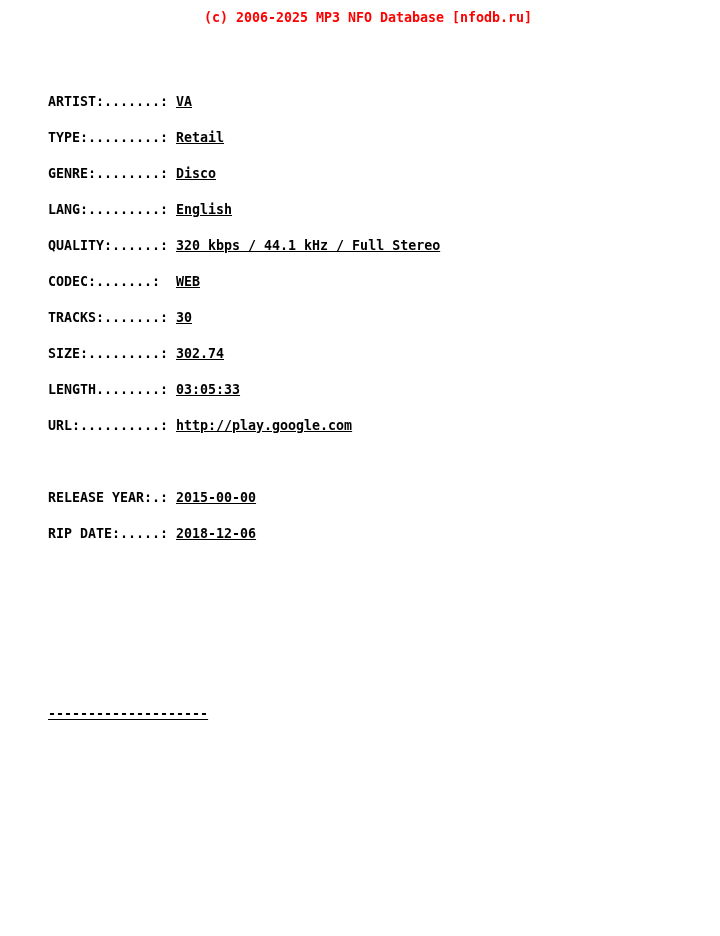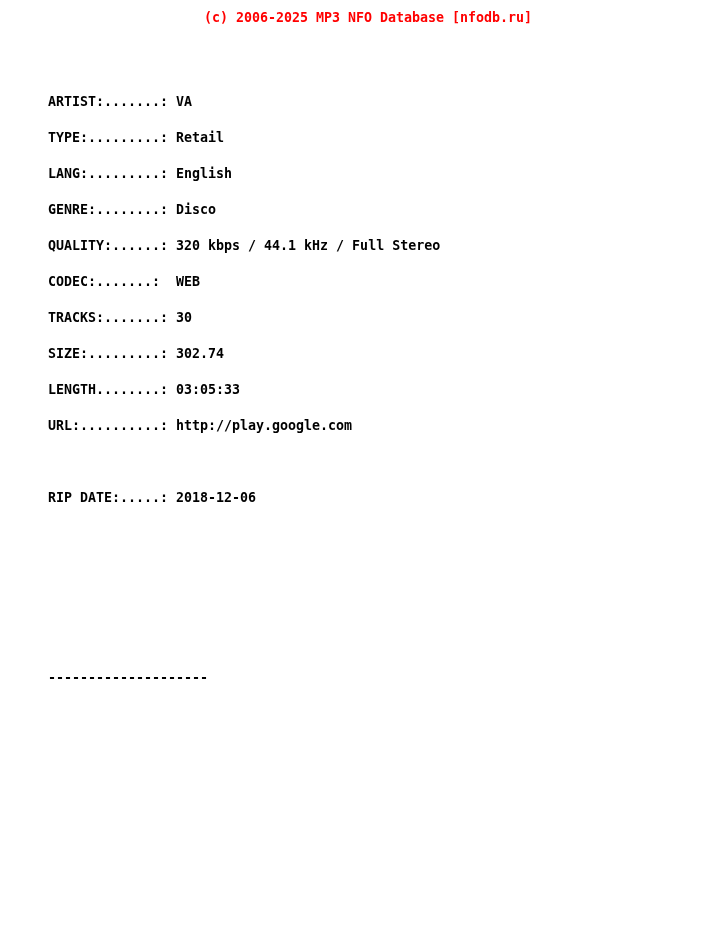--- a/index.html
+++ b/index.html
@@ -38,45 +38,47 @@
       left: 48px;
       top: 36px;
       width: 640px;
     }
     .line {
       height: 12px;
       line-height: 12px;
       white-space: pre;
       font-weight: bold;
       overflow: visible;
+      text-decoration: underline;
     }
     .blank { height: 12px; }
     .info-label { display: inline-block; width: 128px; }
   </style>
 </head>
 <body>
 
 <div id="header" class="mono">
   <span>(c) 2006-2025 MP3 NFO Database [nfodb.ru]</span>
 </div>
 
 <div id="nfo" class="mono">
 
   <div>
     <div class="line"><span class="info-label">ARTIST:.......:</span><span>VA</span></div>
     <div class="line"><span class="info-label">TYPE:.........:</span><span>Retail</span></div>
+    <div class="line"><span class="info-label">GENRE:........:</span><span>Disco</span></div>
     <div class="line"><span class="info-label">LANG:.........:</span><span>English</span></div>
-    <div class="line"><span class="info-label">GENRE:........:</span><span>Disco</span></div>
     <div class="line"><span class="info-label">QUALITY:......:</span><span>320 kbps / 44.1 kHz / Full Stereo</span></div>
     <div class="line"><span class="info-label">CODEC:.......:</span><span>WEB</span></div>
     <div class="line"><span class="info-label">TRACKS:.......:</span><span>30</span></div>
     <div class="line"><span class="info-label">SIZE:.........:</span><span>302.74</span></div>
     <div class="line"><span class="info-label">LENGTH........:</span><span>03:05:33</span></div>
     <div class="line"><span class="info-label">URL:..........:</span><span>http://play.google.com</span></div>
     <div class="blank"></div>
+    <div class="line"><span class="info-label">RELEASE YEAR:.:</span><span>2015-00-00</span></div>
     <div class="line"><span class="info-label">RIP DATE:.....:</span><span>2018-12-06</span></div>
   </div>
 
   <div class="blank"></div>
   <div class="blank"></div>
 
   <div>
     <div class="line">--------------------</div>
     <div class="blank"></div>
     <div class="blank"></div>

